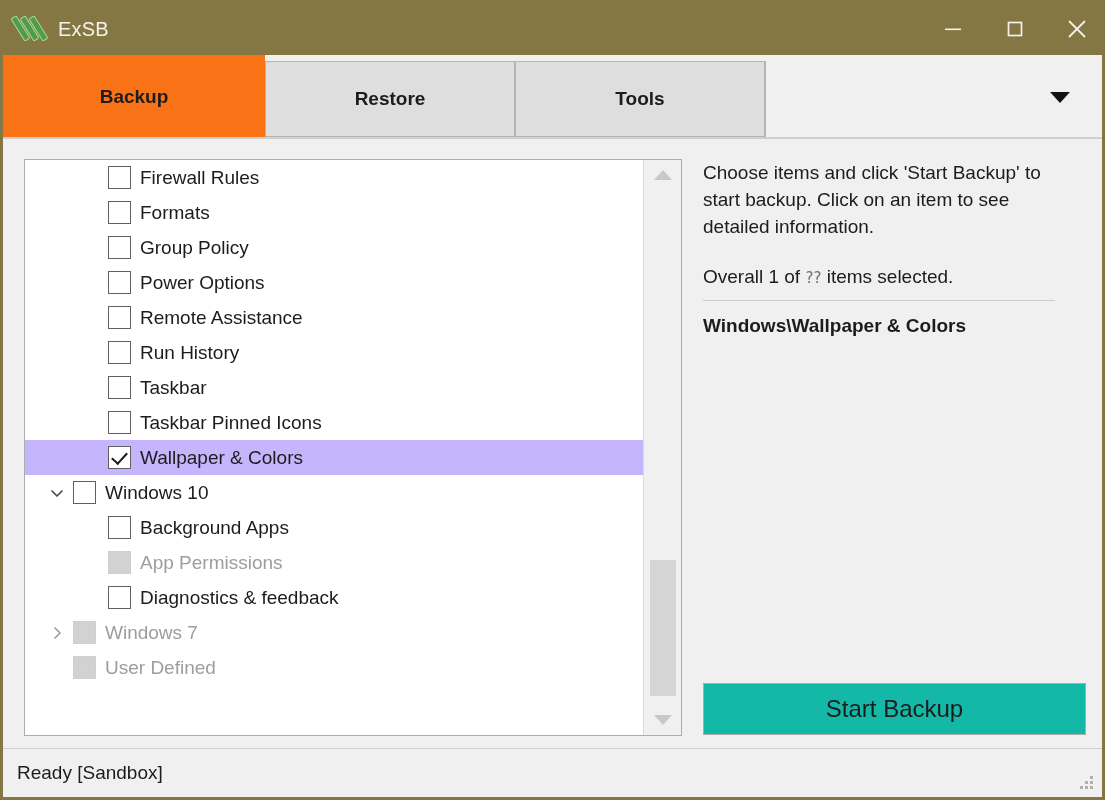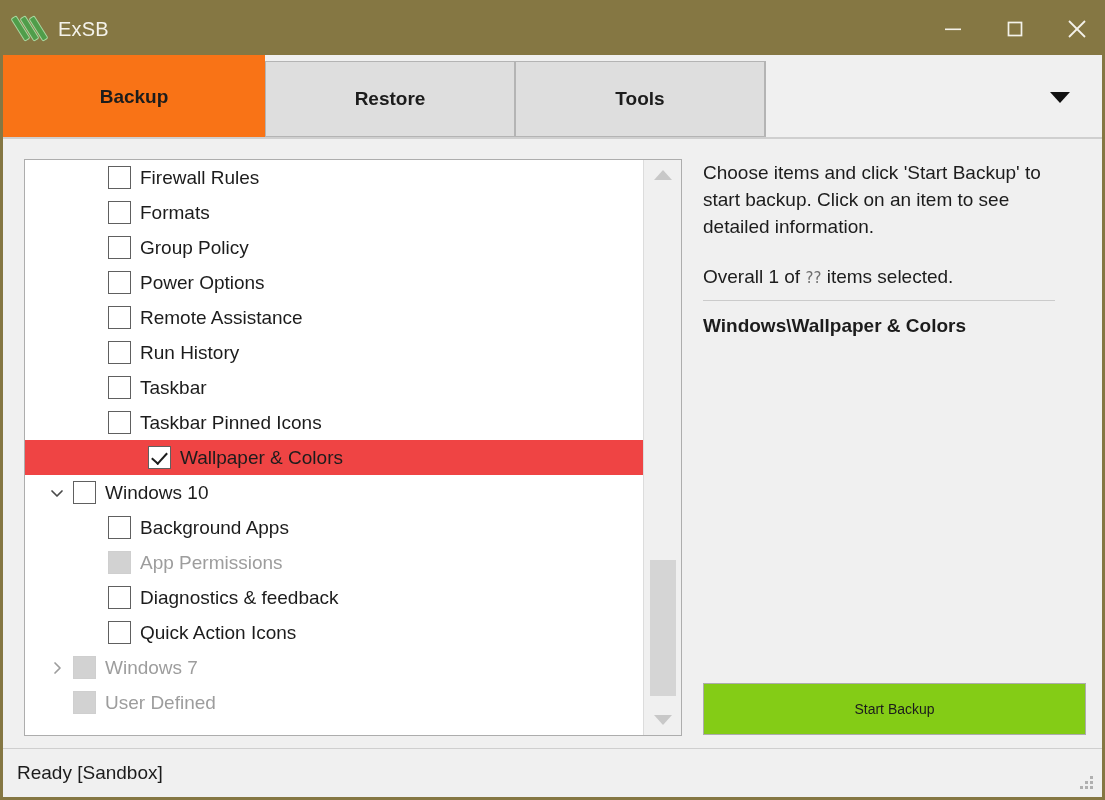--- a/index.html
+++ b/index.html
@@ -158,22 +158,21 @@
   .tree-row {
     height: 35px;
     display: flex;
     align-items: center;
     font-size: 19px;
     color: #1c1c1c;
     white-space: nowrap;
     cursor: default;
   }
   .tree-row.selected {
-    background: #ef4444;
-    padding-left: 40px;
+    background: #c4b5fd;
   }
   .tree-row.disabled { color: #9d9d9d; }
 
   .chev {
     width: 20px;
     height: 20px;
     margin-left: 22px;
     flex: 0 0 auto;
     display: flex;
     align-items: center;
@@ -275,26 +274,26 @@
     font-weight: bold;
     color: #1c1c1c;
   }
   #start-backup-button {
     position: absolute;
     left: 0;
     top: 524px;
     width: 383px;
     height: 52px;
     box-sizing: border-box;
-    background: #84cc16;
+    background: #14b8a6;
     border: 1px solid #acacac;
     display: flex;
     align-items: center;
     justify-content: center;
-    font-size: 14px;
+    font-size: 24px;
     color: #1c1c1c;
     cursor: default;
   }
 
   
   #status-bar {
     position: absolute;
     left: 0; bottom: 0;
     width: 1099px;
     height: 48px;
@@ -479,29 +478,20 @@
         </div>
         <div class="tree-row indent-1">
           <span class="chev spacer">
             <svg width="16" height="16" viewBox="0 0 16 16">
               <path fill="none" stroke="#9d9d9d" stroke-width="1.7" stroke-linecap="round" stroke-linejoin="round" d="M6 3 L11 8 L6 13"></path>
             </svg>
           </span>
           <span class="cb"></span>
           <span class="lbl">Diagnostics &amp; feedback</span>
         </div>
-        <div class="tree-row indent-1">
-          <span class="chev spacer">
-            <svg width="16" height="16" viewBox="0 0 16 16">
-              <path fill="none" stroke="#9d9d9d" stroke-width="1.7" stroke-linecap="round" stroke-linejoin="round" d="M6 3 L11 8 L6 13"></path>
-            </svg>
-          </span>
-          <span class="cb"></span>
-          <span class="lbl">Quick Action Icons</span>
-        </div>
         <div class="tree-row indent-0 disabled">
           <span class="chev">
             <svg width="16" height="16" viewBox="0 0 16 16">
               <path fill="none" stroke="#9d9d9d" stroke-width="1.7" stroke-linecap="round" stroke-linejoin="round" d="M6 3 L11 8 L6 13"></path>
             </svg>
           </span>
           <span class="cb disabled"></span>
           <span class="lbl">Windows 7</span>
         </div>
         <div class="tree-row indent-0 disabled">

